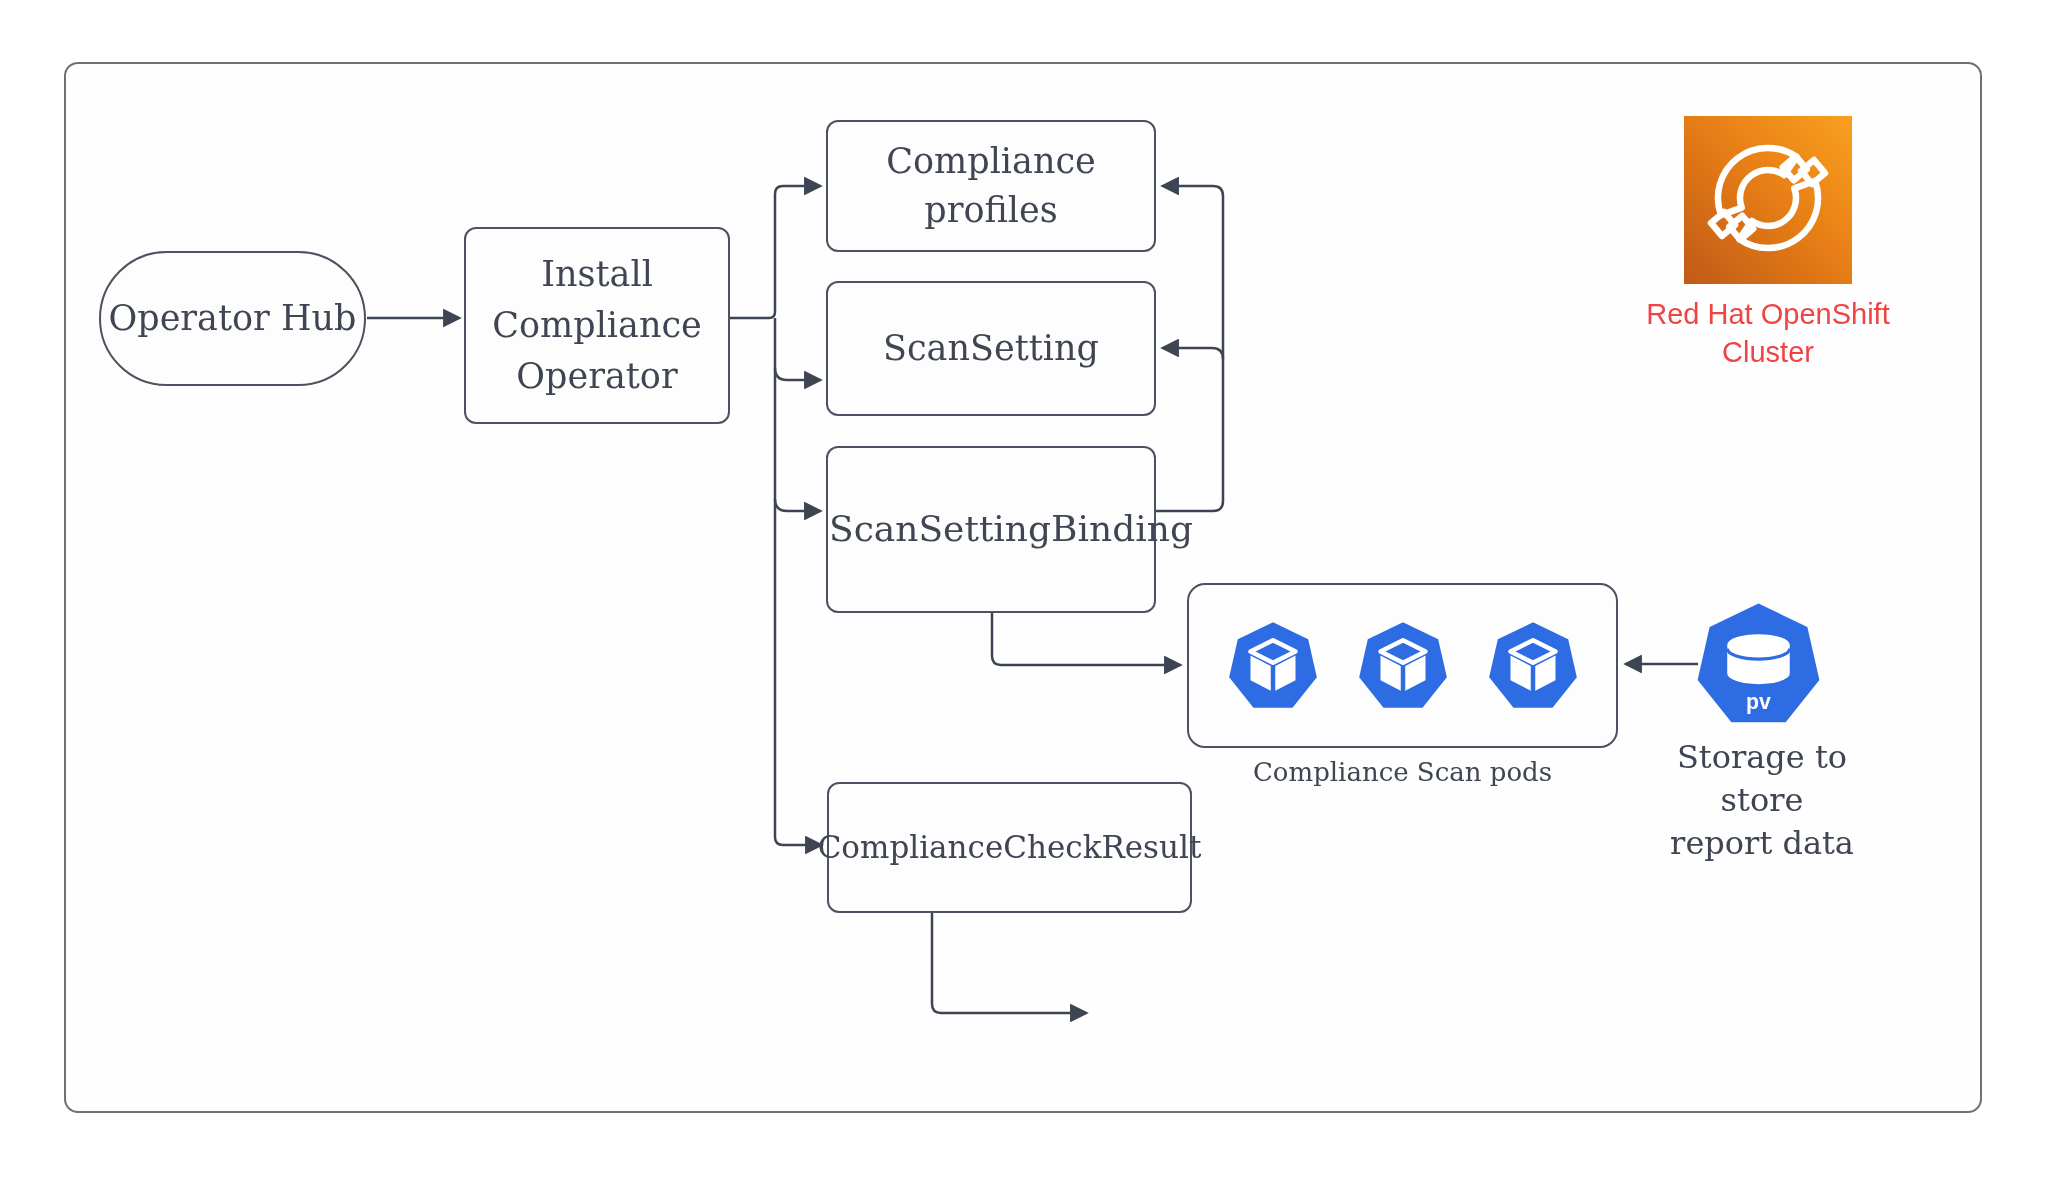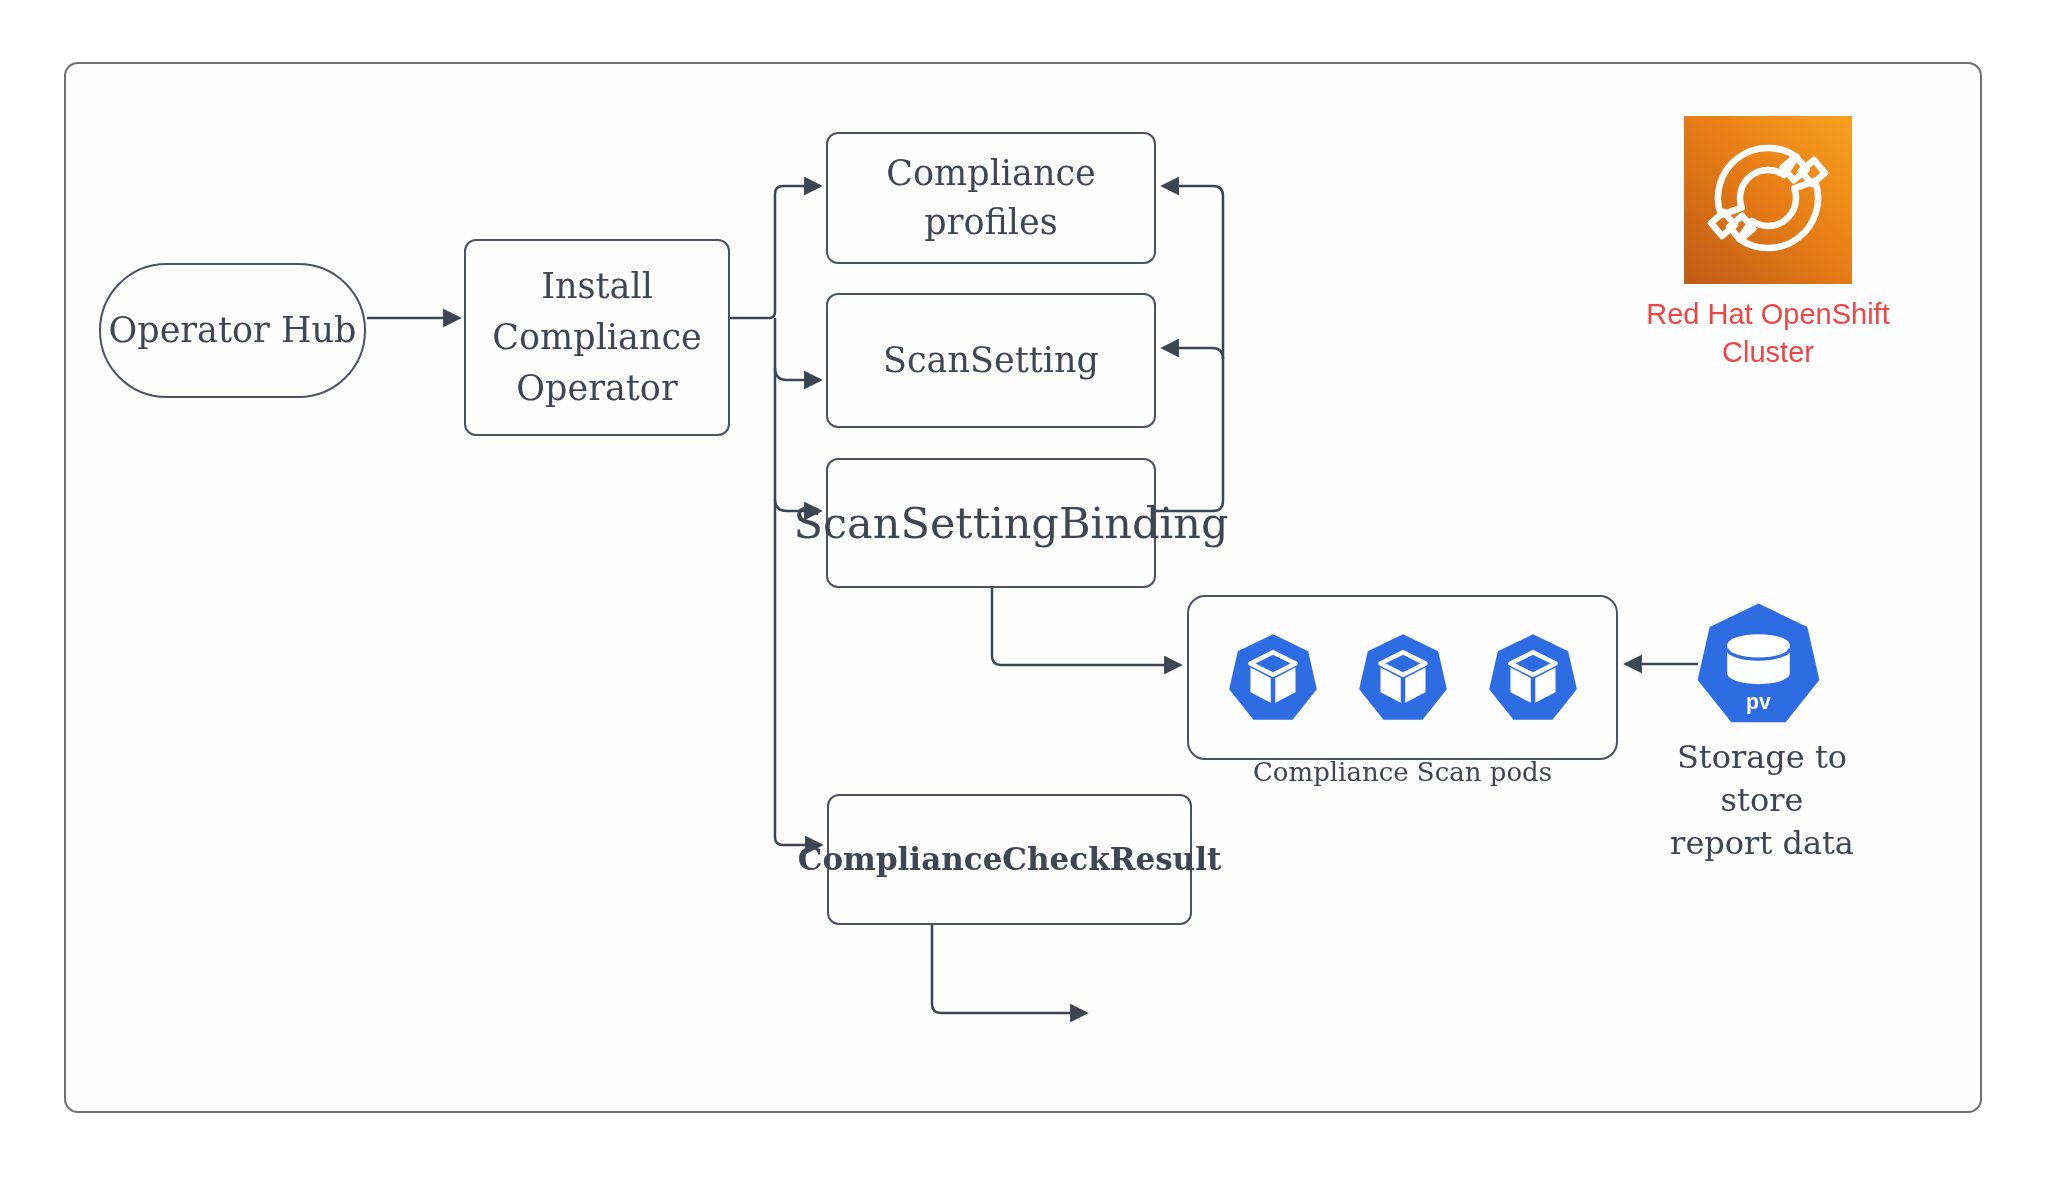--- a/index.html
+++ b/index.html
@@ -2,21 +2,21 @@
 <html><head>
 <meta charset="utf-8">
 <style>
   html,body{margin:0;padding:0;background:#ffffff;}
   .canvas{position:relative;width:2048px;height:1178px;background:#ffffff;overflow:hidden;
           font-family:"DejaVu Serif", serif;color:#3f4552;}
   .frame{position:absolute;left:64px;top:62px;width:1918px;height:1051px;
          border:2px solid #707070;border-radius:14px;box-sizing:border-box;background:#fefefe;}
   .node{position:absolute;box-sizing:border-box;border:2px solid #4c5260;border-radius:12px;
         background:#fdfdfd;display:flex;align-items:center;justify-content:center;
-        text-align:center;line-height:1.4;white-space:pre-line;margin-top:12px;}
+        text-align:center;line-height:1.4;white-space:pre-line;}
   .pill{border-radius:70px;}
   .edges{position:absolute;left:0;top:0;width:2048px;height:1178px;pointer-events:none;}
   .lbl{position:absolute;text-align:center;white-space:pre-line;}
   .podrow{display:flex;gap:40px;align-items:center;justify-content:center;width:100%;height:100%;}
   .oslogo{position:absolute;left:1684px;top:116px;width:168px;height:168px;}
   .sans{font-family:"Liberation Sans", sans-serif;color:#ef4444;}
 </style>
 </head>
 <body>
 
@@ -48,21 +48,21 @@
 
   <div class="node" style="left:464px;top:227px;width:266px;height:197px;font-size:35px;line-height:1.45;">Install
 Compliance
 Operator</div>
 
   <div class="node" style="left:826px;top:120px;width:330px;height:132px;font-size:35px;">Compliance
 profiles</div>
 
   <div class="node" style="left:826px;top:281px;width:330px;height:135px;font-size:35px;text-align:center;">ScanSetting</div>
 
-  <div class="node" style="left:826px;top:446px;width:330px;height:130px;font-size:43px;padding-left:40px;">ScanSettingBinding</div>
+  <div class="node" style="left:826px;top:446px;width:330px;height:167px;font-size:36px;padding-left:40px;">ScanSettingBinding</div>
 
   <div class="node" style="left:1187px;top:583px;width:431px;height:165px;border-radius:18px;">
     <div class="podrow">
       <svg width="90" height="87" viewBox="0 0 100 96">
         <polygon points="50,0 89.1,18.8 98.7,61.1 71.7,95 28.3,95 1.3,61.1 10.9,18.8" fill="#2e6ce4"></polygon>
         <polygon points="50,20 75,32.5 50,45 25,32.5" fill="none" stroke="#ffffff" stroke-width="5" stroke-linejoin="round"></polygon>
         <polygon points="25,37 47.5,48.5 47.5,76 25,64.5" fill="#ffffff"></polygon>
         <polygon points="75,37 52.5,48.5 52.5,76 75,64.5" fill="#ffffff"></polygon>
       </svg>
       <svg width="90" height="87" viewBox="0 0 100 96">
@@ -85,21 +85,21 @@
   <svg style="position:absolute;left:1696px;top:603px;" width="125" height="121" viewBox="0 0 100 96">
     <polygon points="50,0 89.1,18.8 98.7,61.1 71.7,95 28.3,95 1.3,61.1 10.9,18.8" fill="#2e6ce4"></polygon>
     <path d="M25,33 a25,8.5 0 0 1 50,0 v23 a25,8.5 0 0 1 -50,0 z" fill="#ffffff"></path>
     <path d="M25,36 a25,8.5 0 0 0 50,0" fill="none" stroke="#2e6ce4" stroke-width="2.5"></path>
     <text x="50" y="84" text-anchor="middle" font-family="Liberation Sans, sans-serif" font-size="17" font-weight="bold" fill="#ffffff">pv</text>
   </svg>
 
   <div class="lbl" style="left:1637px;top:736px;width:250px;font-size:32px;line-height:1.35;">Storage to store
 report data</div>
 
-  <div class="node" style="left:827px;top:782px;width:365px;height:131px;font-size:31px;font-weight:bold;">ComplianceCheckResult</div>
+  <div class="node" style="left:827px;top:782px;width:365px;height:131px;font-size:31px;">ComplianceCheckResult</div>
 
 
   <svg class="oslogo" viewBox="0 0 168 168">
     <defs>
       <linearGradient id="osgrad" x1="0" y1="168" x2="168" y2="0" gradientUnits="userSpaceOnUse">
         <stop offset="0" stop-color="#c05a16"></stop>
         <stop offset="0.55" stop-color="#e87f16"></stop>
         <stop offset="1" stop-color="#f9a01f"></stop>
       </linearGradient>
     </defs>

